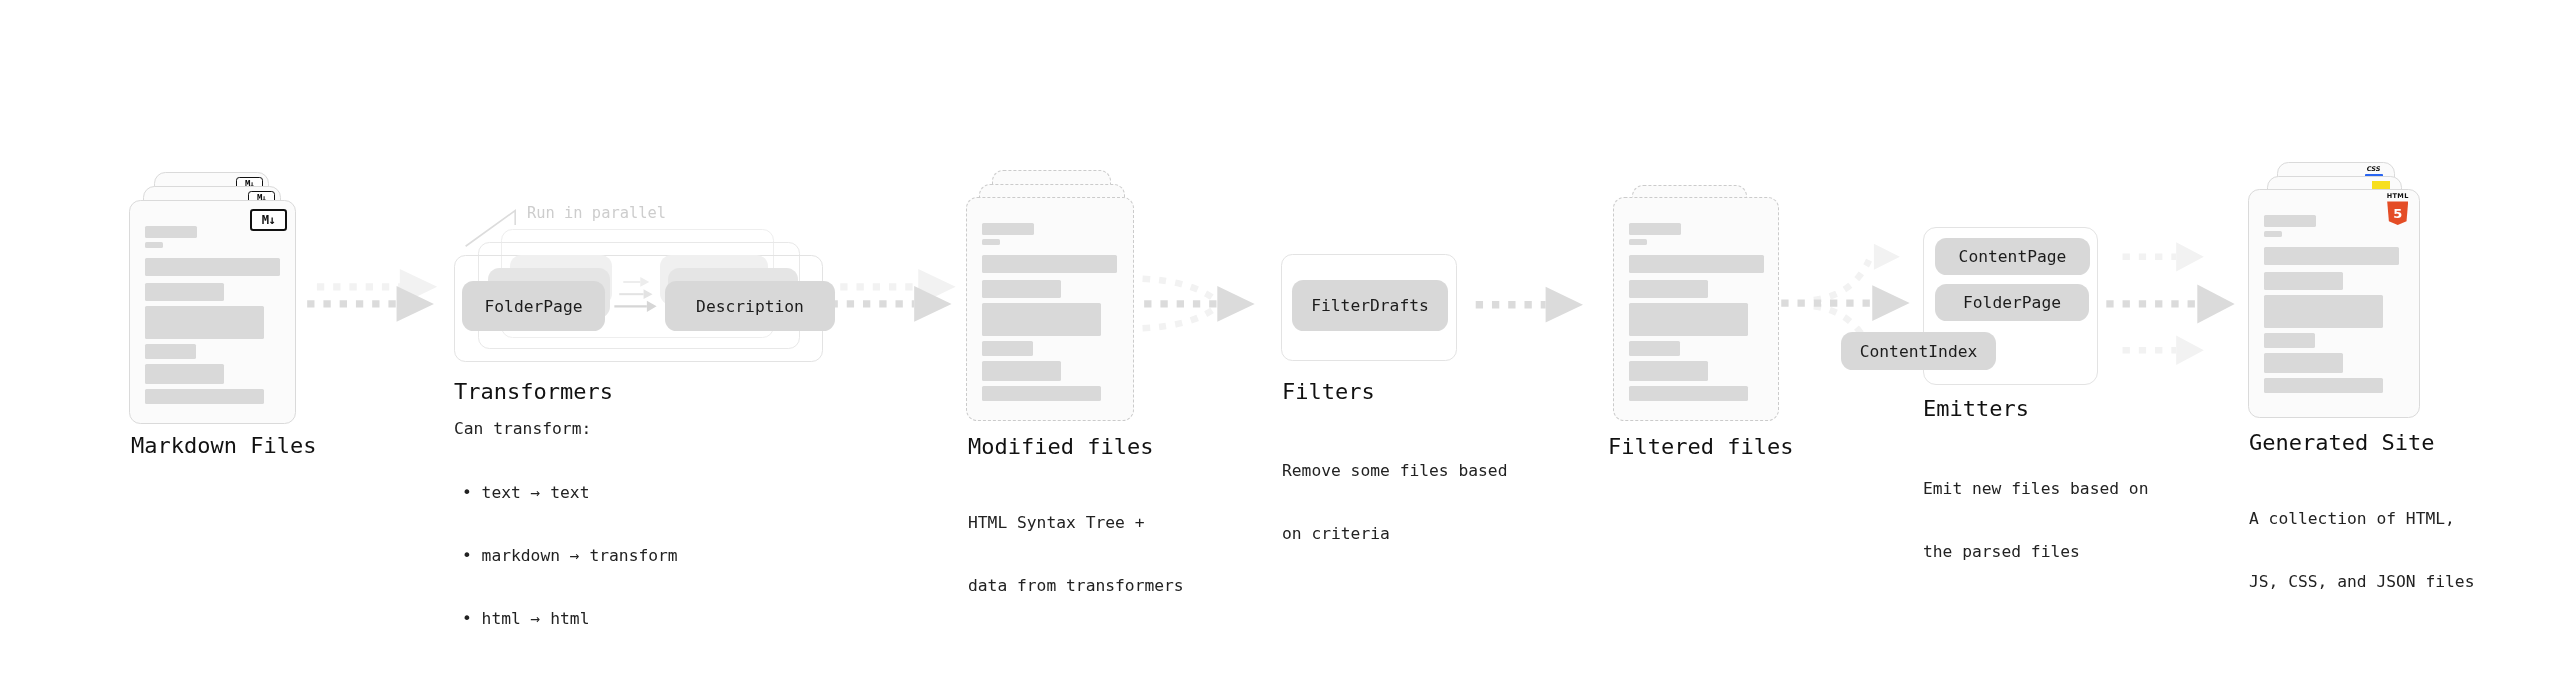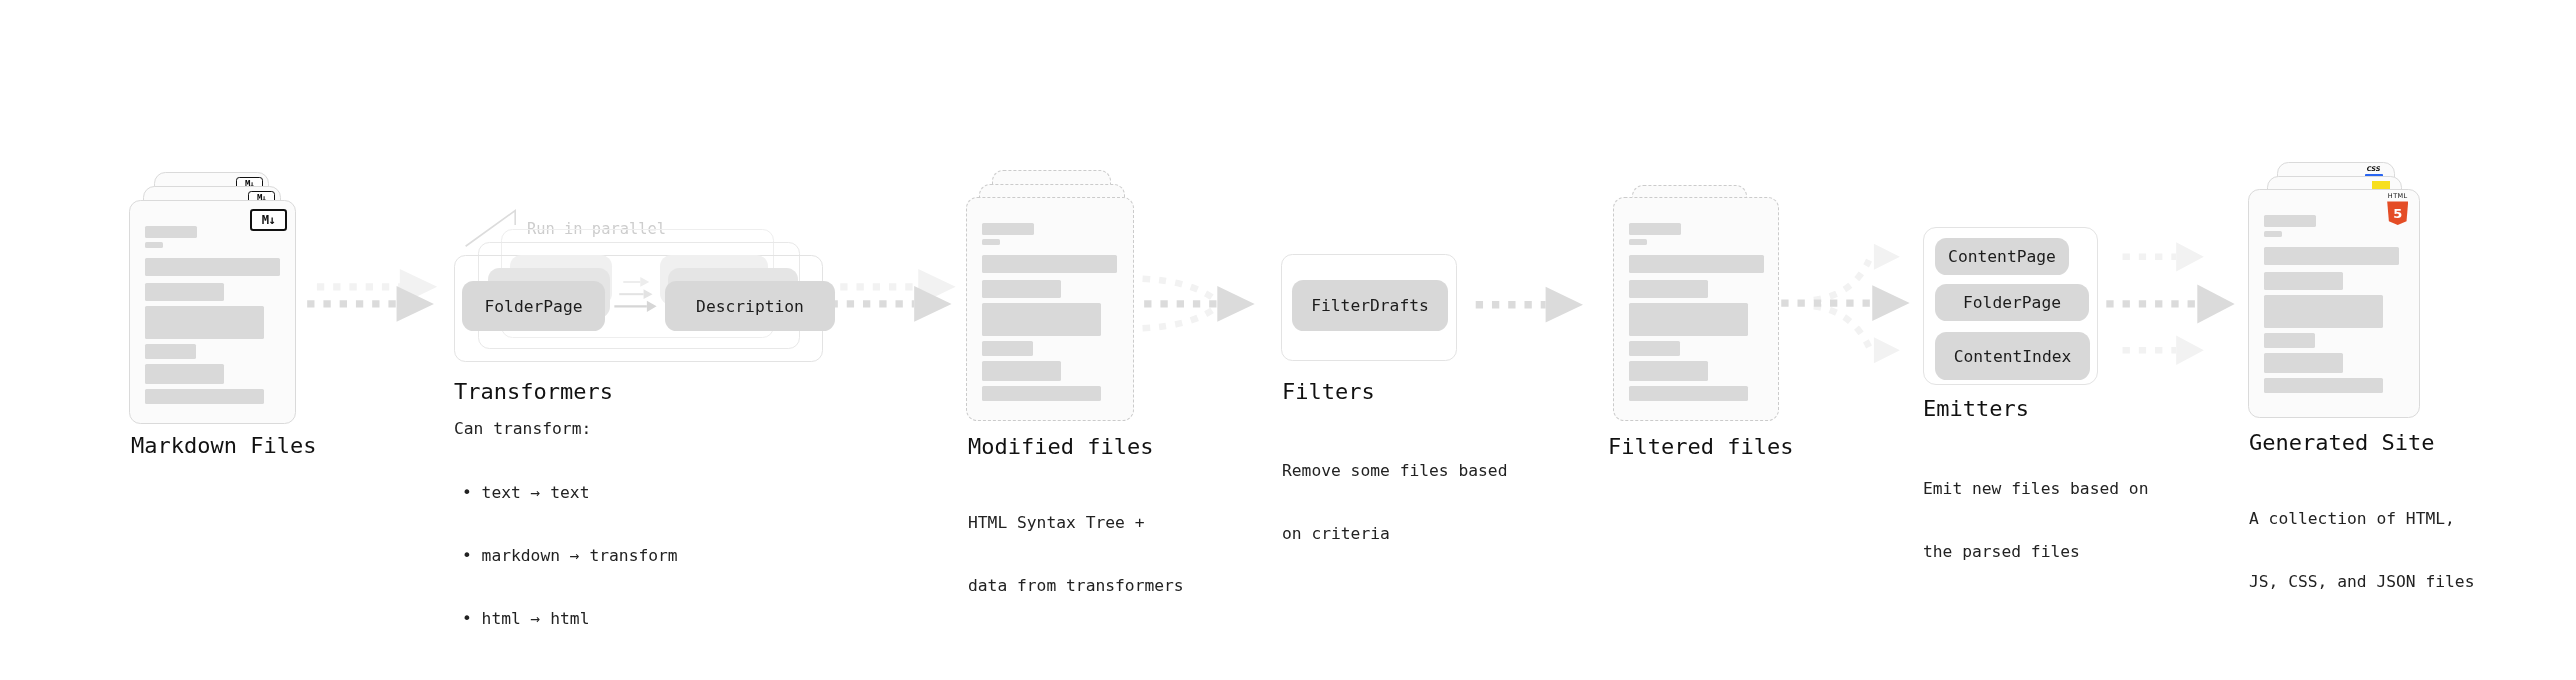--- a/index.html
+++ b/index.html
@@ -42,21 +42,21 @@
   
   .title{position:absolute;font-size:22px;line-height:24.4px;color:#111;white-space:pre;}
   .desc{position:absolute;font-size:16.3px;line-height:21px;color:#222;white-space:pre;}
   .annot{position:absolute;font-size:15.4px;color:#cdcdcd;white-space:pre;}
   
   .cssicon{position:absolute;top:3.3px;right:11.4px;width:18px;text-align:center;font-style:italic;}
   .cssicon .t{font-size:6.5px;font-weight:bold;color:#111;line-height:6.5px;font-family:"DejaVu Sans","Liberation Sans",sans-serif;}
   .cssicon .bar{height:3.3px;background:#2965f1;margin-top:0.8px;border-radius:0.8px;}
   .jsicon{position:absolute;top:4.1px;right:11.4px;width:18px;height:9.8px;background:#f7df1e;}
   .html5{position:absolute;top:3.3px;right:9.8px;width:23px;text-align:center;}
-  .html5 .t{font-size:6.5px;font-weight:normal;color:#111;line-height:7.3px;letter-spacing:0.4px;
+  .html5 .t{font-size:6.5px;font-weight:bold;color:#111;line-height:7.3px;letter-spacing:0.4px;
             font-family:"DejaVu Sans","Liberation Sans",sans-serif;}
   .shield{width:21px;height:23.6px;margin:0.8px auto 0;background:#e44d26;
           clip-path:polygon(0 0,100% 0,92% 84%,50% 100%,8% 84%);
           display:flex;align-items:center;justify-content:center;}
   .shield span{color:#fff;font-weight:bold;font-size:13px;font-family:"DejaVu Sans","Liberation Sans",sans-serif;}
 </style>
 </head>
 <body>
 
 <div class="canvas">
@@ -134,21 +134,21 @@
       <div class="ph r4"></div>
       <div class="ph r5"></div>
       <div class="ph r6"></div>
       <div class="ph r7"></div>
       <div class="ph r8"></div>
     </div>
     <div class="title" style="left:131px;top:434px">Markdown Files</div>
   </div>
 
   <div>
-    <div class="annot" style="left:527px;top:220px">Run in parallel</div>
+    <div class="annot" style="left:527px;top:204px">Run in parallel</div>
     <div class="obox l2" style="left:501px;top:229px;width:273px;height:109px"></div>
     <div class="obox l1" style="left:478px;top:242px;width:322px;height:107px"></div>
     <div class="obox" style="left:454px;top:255px;width:369px;height:107px"></div>
     <div class="node g2" style="left:510px;top:255px;width:102px;height:50px"></div>
     <div class="node g2" style="left:660px;top:255px;width:108px;height:50px"></div>
     <div class="node g1" style="left:488px;top:268px;width:122px;height:50px"></div>
     <div class="node g1" style="left:668px;top:268px;width:130px;height:50px"></div>
     <div class="node" style="left:462px;top:281px;width:143px;height:50px">FolderPage</div>
     <div class="node" style="left:665px;top:281px;width:170px;height:50px">Description</div>
     <div class="title" style="left:454px;top:380px">Transformers</div>
@@ -200,23 +200,23 @@
       <div class="ph r5"></div>
       <div class="ph r6"></div>
       <div class="ph r7"></div>
       <div class="ph r8"></div>
     </div>
     <div class="title" style="left:1608px;top:435px">Filtered files</div>
   </div>
 
   <div>
     <div class="obox" style="left:1923px;top:227px;width:175px;height:158px;border-radius:13px"></div>
-    <div class="node" style="left:1935px;top:238px;width:134px;height:37px">ContentPage</div>
+    <div class="node" style="left:1935px;top:238px;width:155px;height:37px">ContentPage</div>
     <div class="node" style="left:1935px;top:284px;width:154px;height:37px">FolderPage</div>
-    <div class="node" style="left:1935px;top:332px;width:155px;height:48px">ContentIndex</div>
+    <div class="node" style="left:1841px;top:332px;width:155px;height:38px">ContentIndex</div>
     <div class="title" style="left:1923px;top:397px">Emitters</div>
     <div class="desc" style="left:1923px;top:436px">
       <div>Emit new files based on</div>
       <div>the parsed files</div>
     </div>
   </div>
 
   <div>
     <div class="doc" style="left:2277px;top:162px;width:118px;height:236px;z-index:0">
       <div class="cssicon">

